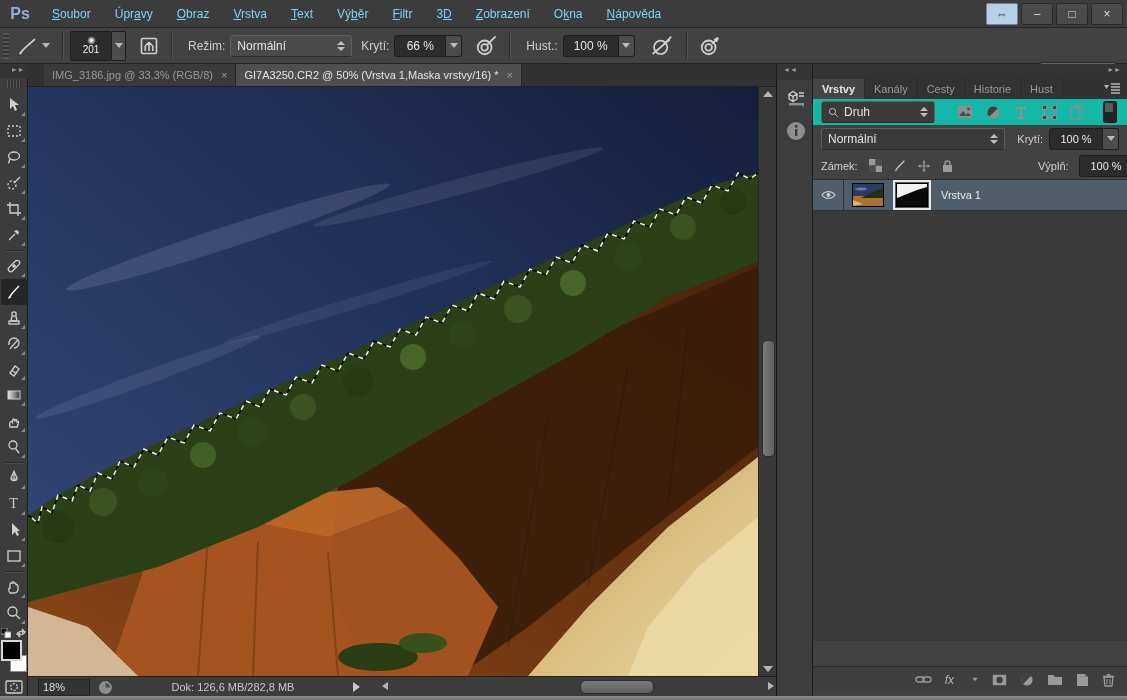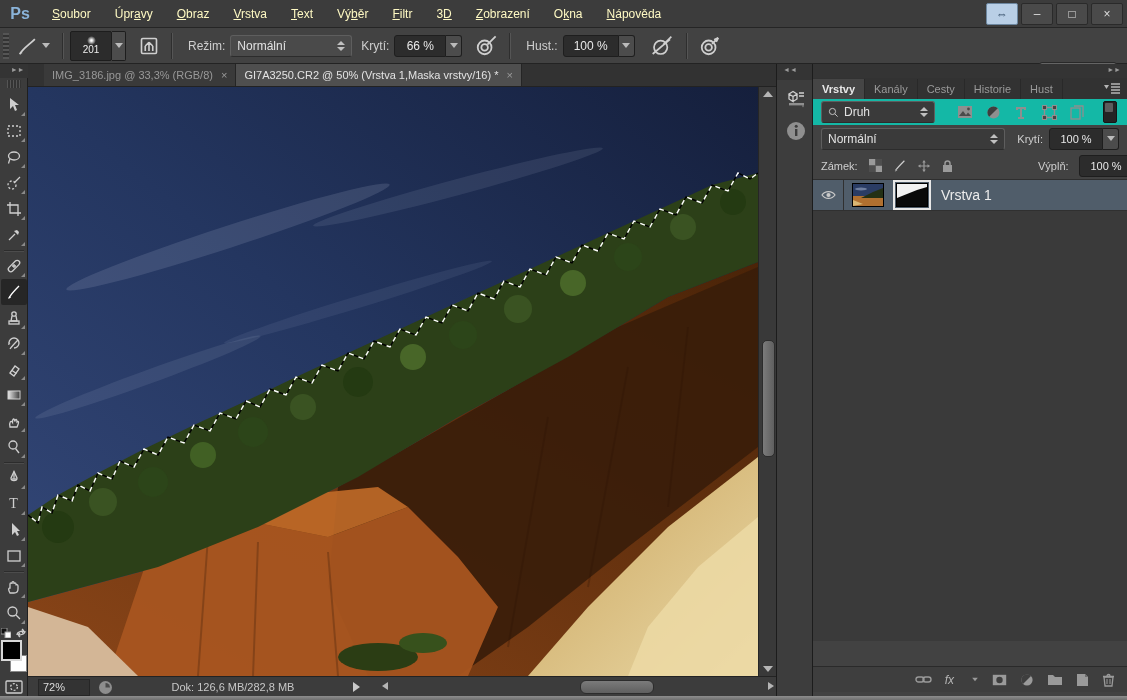--- a/index.html
+++ b/index.html
@@ -4,21 +4,21 @@
 <style>
   html,body{margin:0;padding:0;background:#222;}
   #app{position:relative;width:1127px;height:700px;background:#3c3c3c;
        font-family:"Liberation Sans","DejaVu Sans",sans-serif;font-size:12px;color:#d6d6d6;
        overflow:hidden;box-sizing:border-box;}
   .abs{position:absolute;box-sizing:border-box;}
   u{text-decoration:underline;}
   
   #titlebar{left:0;top:0;width:1127px;height:28px;background:#3c3c3c;border-bottom:1px solid #252525;display:flex;align-items:center;}
   #pslogo{width:40px;text-align:center;font-weight:bold;font-size:16px;color:#8ab3d9;}
-  .menuitem{padding:0 12px;color:#fef9c3;cursor:default;}
+  .menuitem{padding:0 12px;color:#7dd3fc;cursor:default;}
   #wincontrols{position:absolute;right:4px;top:3px;display:flex;gap:3px;}
   .winbtn{width:30px;height:20px;background:#4a4a4a;border:1px solid #2a2a2a;border-radius:2px;
           display:flex;align-items:center;justify-content:center;font-size:12px;color:#ddd;}
   .winbtn.hl{background:#b9cfe6;color:#29435e;border-color:#6d87a0;}
   
   #optionsbar{left:0;top:28px;width:1127px;height:36px;background:#424242;border-bottom:1px solid #232323;display:flex;align-items:center;}
   .grip{width:6px;height:26px;margin:0 3px;background:repeating-linear-gradient(#555 0 2px,#333 2px 4px);}
   .obtn{display:flex;align-items:center;gap:3px;padding:2px 5px;border-radius:2px;}
   .ddarrow{width:0;height:0;border-left:4px solid transparent;border-right:4px solid transparent;border-top:5px solid #bbb;}
   .vdiv{width:1px;height:26px;background:#2e2e2e;margin:0 7px;box-shadow:1px 0 0 #555;}
@@ -81,21 +81,21 @@
   #paneldock{left:813px;top:64px;width:314px;height:632px;background:#424242;}
   #dockhead{height:14px;background:#343434;color:#9a9a9a;font-size:7px;text-align:right;padding:2px 6px 0 0;box-sizing:border-box;}
   #ptabs{height:21px;background:#323232;display:flex;align-items:flex-end;position:relative;}
   .ptab{height:20px;display:flex;align-items:center;padding:0 9px;font-size:11px;border-right:1px solid #292929;color:#9a9a9a;}
   .ptab.active{background:#454545;color:#e8e8e8;font-weight:bold;}
   #pmenu{position:absolute;right:6px;top:4px;width:18px;height:12px;}
   .prow{display:flex;align-items:center;height:26px;padding:0 8px;position:relative;}
   .plabel{color:#cfcfcf;font-size:11px;}
   .fbtn{width:24px;height:20px;display:flex;align-items:center;justify-content:center;}
   #layers{border-top:1px solid #2e2e2e;}
-  .lrow{height:30px;display:flex;align-items:center;border-bottom:1px solid #303030;font-size:14px;}
+  .lrow{height:30px;display:flex;align-items:center;border-bottom:1px solid #303030;font-size:11px;}
   .lrow.sel{background:#505d6a;}
   .lrow.bg{background:#414141;}
   .eyecell{width:30px;height:30px;display:flex;align-items:center;justify-content:center;border-right:1px solid #303030;}
   .lthumb{width:30px;height:22px;margin-left:8px;border:1px solid #000;}
   .mthumb{width:30px;height:22px;margin-left:12px;outline:2px solid #e8e8e8;outline-offset:1px;border:1px solid #000;}
   #emptylayers{height:430px;background:#3a3a3a;}
   #layerbar{position:absolute;left:0;bottom:4px;width:314px;height:26px;background:#3e3e3e;border-top:1px solid #2a2a2a;display:flex;align-items:center;justify-content:flex-end;gap:13px;padding-right:12px;box-sizing:border-box;}
   .lbicon{display:flex;align-items:center;color:#b4b4b4;}
   #bottomedge{left:0;top:696px;width:1127px;height:4px;background:linear-gradient(#8d8d8d,#6f6f6f);}
   .toggleswitch{width:12px;height:20px;background:#242424;border:1px solid #161616;border-radius:2px;position:relative;}
@@ -437,21 +437,21 @@
       </g>
     </svg>
 
     <div id="vscroll">
       <span class="scrollarrow" style="top:4px;border-bottom:6px solid #b5b5b5;"></span>
       <div id="vthumb"></div>
       <span class="scrollarrow" style="bottom:4px;border-top:6px solid #b5b5b5;"></span>
     </div>
 
     <div id="statusrow">
-      <div id="zoombox">72%</div>
+      <div id="zoombox">18%</div>
       <span style="margin-left:8px;">
         <svg width="15" height="15" viewBox="0 0 15 15">
             <circle cx="7.5" cy="7.5" r="6.5" fill="#8d8d8d"></circle>
             <path d="M7.5,3 A4.5,4.5 0 0 1 12,7.5 L7.5,7.5 Z" fill="#4a4a4a"></path>
           </svg>
       </span>
       <div id="docinfo">Dok: 126,6 MB/282,8 MB</div>
       <span class="statArrow"></span>
     </div>
     <div id="hscroll">

